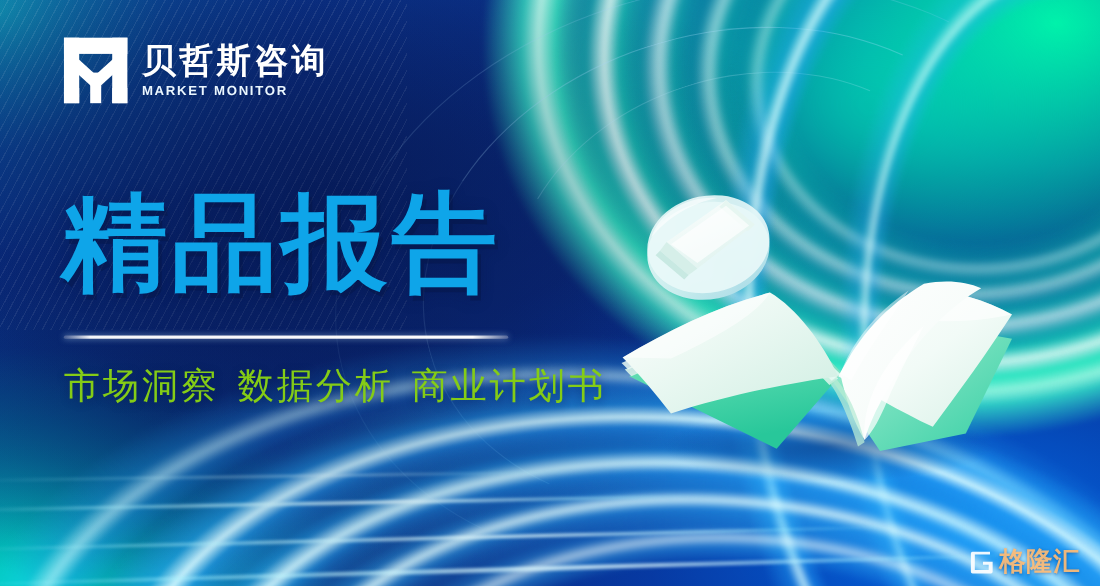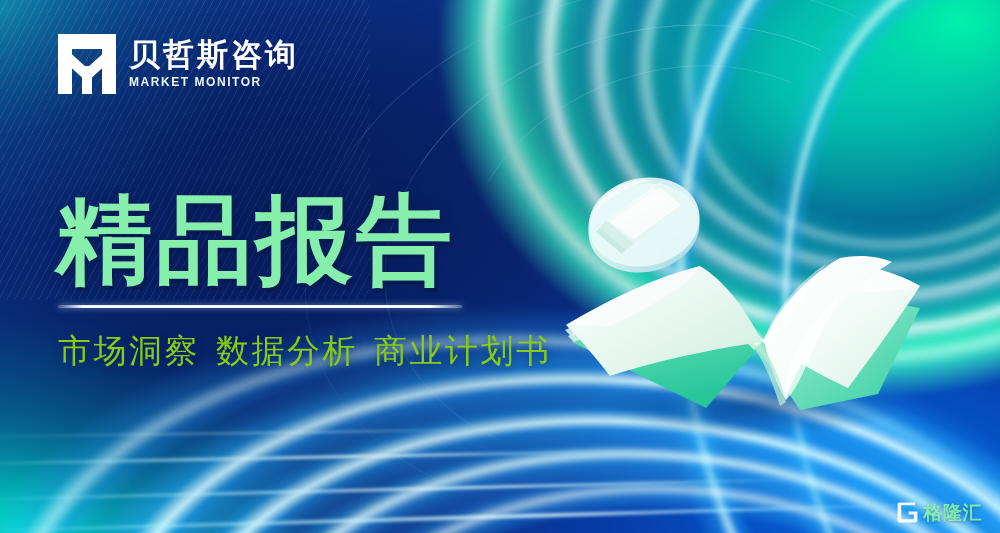--- a/index.html
+++ b/index.html
@@ -123,22 +123,22 @@
     text-shadow:0 1px 3px rgba(0,30,80,.35);
   }
   .logo-en{
     color:#eaf6ff;font-size:12px;font-weight:700;letter-spacing:1.55px;
     line-height:1.25;margin-top:4px;white-space:nowrap;
     text-shadow:0 1px 2px rgba(0,30,80,.35);
   }
 
   
   .headline{
-    position:absolute;left:56px;top:188px;
-    color:#86efac;
+    position:absolute;left:56px;top:170px;
+    color:#0ea5e9;
     font-size:96px;font-weight:700;letter-spacing:4px;line-height:1.08;
     white-space:nowrap;
     text-shadow:3px 4px 0 rgba(6,22,72,.45), 0 2px 14px rgba(0,20,70,.35);
   }
 
   .divider{
     position:absolute;left:58px;top:305px;width:404px;height:2.5px;
     background:linear-gradient(90deg, rgba(255,255,255,.25) 0%, rgba(255,255,255,.96) 6%, rgba(255,255,255,.99) 92%, rgba(255,255,255,.30) 100%);
     border-radius:2px;
     box-shadow:0 0 6px rgba(190,230,255,.55);
@@ -155,21 +155,21 @@
 
   
   .watermark{
     position:absolute;right:18px;bottom:10px;
     display:flex;align-items:center;gap:6px;
     opacity:.92;
   }
   .wm-mark{width:21px;height:21px;flex:0 0 auto;}
   .wm-mark svg{display:block;width:100%;height:100%;}
   .wm-text{
-    color:#86efac;font-size:19px;font-weight:700;letter-spacing:.5px;
+    color:#fdba74;font-size:24px;font-weight:700;letter-spacing:.5px;
     line-height:1;white-space:nowrap;
     text-shadow:0 1px 3px rgba(0,40,110,.5);
   }
 </style>
 </head>
 <body>
 
 <div id="banner">
 
   <div class="bg-base"></div>

